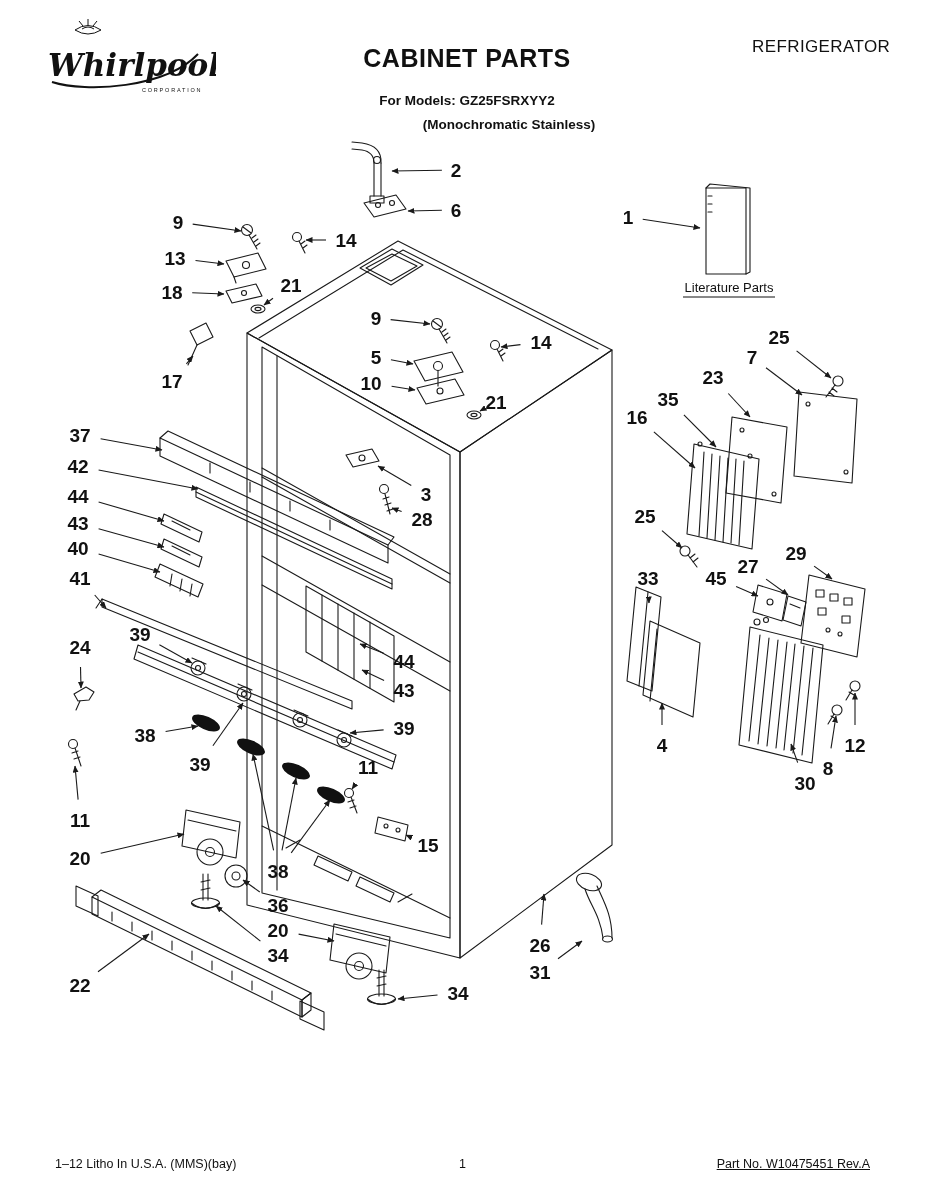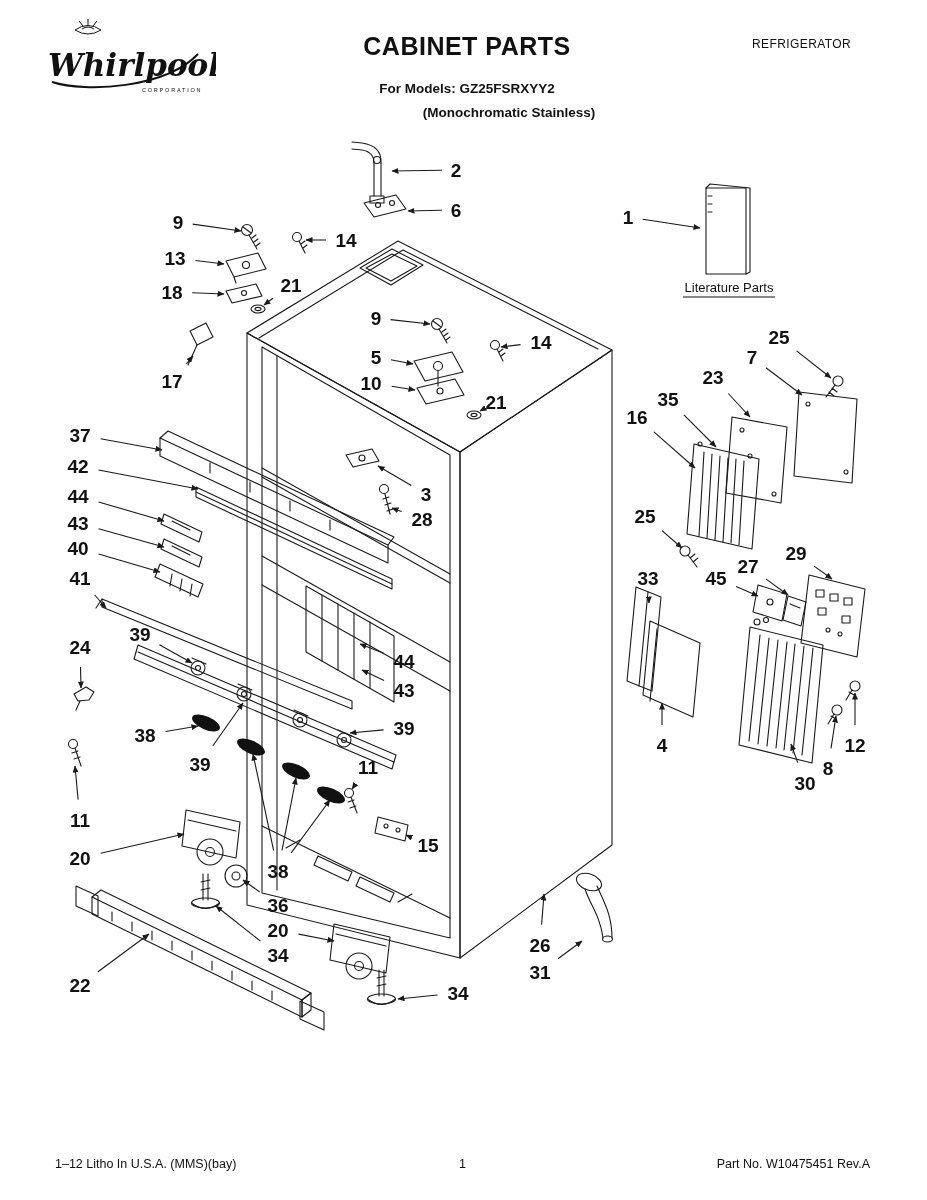--- a/index.html
+++ b/index.html
@@ -1,39 +1,39 @@
 <!DOCTYPE html>
 <html><head>
 <meta charset="utf-8">
 <style>
   html,body{margin:0;padding:0;background:#fff;}
   .page{position:relative;width:927px;height:1200px;background:#fff;overflow:hidden;
         font-family:"Liberation Sans",sans-serif;color:#111;}
   
   .logo{position:absolute;left:46px;top:16px;width:170px;height:84px;}
   .title-block{position:absolute;left:297px;top:28px;width:340px;text-align:center;}
-  .page-title{font-size:25px;font-weight:700;letter-spacing:.5px;margin:4px;}
+  .page-title{font-size:25px;font-weight:700;letter-spacing:.5px;margin:16px;}
   .models-line{font-size:13.5px;font-weight:700;margin-top:20px;}
   .finish-line{font-size:13.5px;font-weight:700;margin-top:9px;margin-left:84px;}
-  .doc-type{position:absolute;left:752px;top:37px;font-size:12px;letter-spacing:.4px;}
+  .doc-type{position:absolute;left:752px;top:37px;font-size:17px;letter-spacing:.4px;}
   
   .diagram{position:absolute;left:0;top:0;width:927px;height:1200px;}
   .ink{stroke:#1a1a1a;stroke-width:1.1;fill:none;stroke-linecap:round;stroke-linejoin:round;}
   .fill-dark{fill:#111;stroke:none;}
   text.callout{font-family:"Liberation Sans",sans-serif;font-size:19px;font-weight:700;
                fill:#111;stroke:none;}
   text.lit-label{font-family:"Liberation Sans",sans-serif;font-size:13px;fill:#111;stroke:none;}
   
   .ordering-note{position:absolute;left:0;right:0;top:1128px;text-align:center;
                  font-size:11px;font-weight:700;letter-spacing:.3px;}
   .footer-row{position:absolute;left:55px;right:57px;top:1157px;display:flex;
               align-items:baseline;font-size:12.5px;}
   .f-left{flex:1;text-align:left;}
   .f-center{width:60px;text-align:center;}
-  .f-right{flex:1;text-align:right;}
+  .f-right{flex:1;text-align:right;text-decoration:underline;}
 </style>
 </head>
 <body>
 
 <div class="page">
 
   <div class="logo">
     <svg width="170" height="84" viewBox="0 0 170 84">
       <g transform="translate(42,12)" stroke="#111" fill="none" stroke-width="1">
         <path d="M-13,2 Q0,-7 13,2 Q0,10 -13,2 Z"></path>

